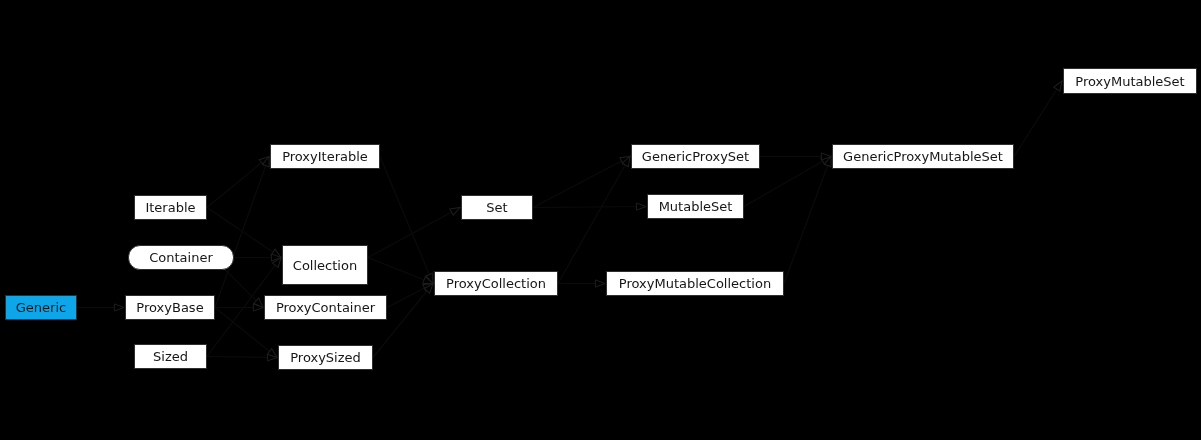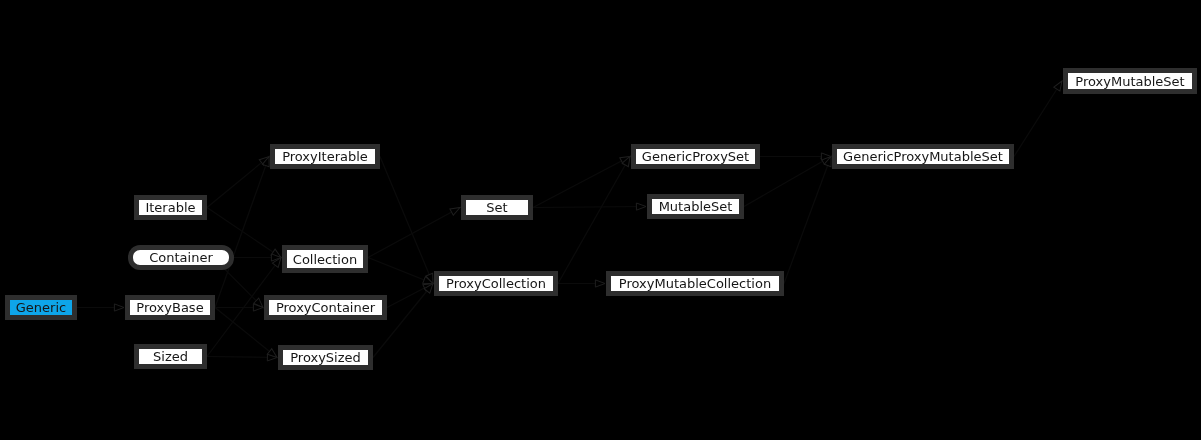--- a/index.html
+++ b/index.html
@@ -20,21 +20,21 @@
     left: 0;
     top: 0;
     width: 1201px;
     height: 440px;
     pointer-events: none;
   }
   .node {
     position: absolute;
     box-sizing: border-box;
     background: #ffffff;
-    border: 5px solid #701a75;
+    border: 1px solid #701a75;
     color: #161616;
     display: flex;
     align-items: center;
     justify-content: center;
     font-size: 13px;
     line-height: 1;
     white-space: nowrap;
     cursor: pointer;
   }
   .node span {
@@ -88,21 +88,21 @@
       </div>
       <div class="node" style="left: 125px; top: 295px; width: 90px; height: 25px; background: rgb(255, 255, 255); border-color: rgb(46, 46, 46); color: rgb(22, 22, 22);">
         <span>ProxyBase</span>
       </div>
       <div class="node" style="left: 134px; top: 344px; width: 73px; height: 25px; background: rgb(255, 255, 255); border-color: rgb(46, 46, 46); color: rgb(22, 22, 22);">
         <span>Sized</span>
       </div>
       <div class="node" style="left: 270px; top: 144px; width: 110px; height: 25px; background: rgb(255, 255, 255); border-color: rgb(46, 46, 46); color: rgb(22, 22, 22);">
         <span>ProxyIterable</span>
       </div>
-      <div class="node" style="left: 282px; top: 245px; width: 86px; height: 28px; background: rgb(255, 255, 255); border-color: rgb(46, 46, 46); color: rgb(22, 22, 22);">
+      <div class="node" style="left: 282px; top: 245px; width: 86px; height: 40px; background: rgb(255, 255, 255); border-color: rgb(46, 46, 46); color: rgb(22, 22, 22);">
         <span>Collection</span>
       </div>
       <div class="node" style="left: 264px; top: 295px; width: 123px; height: 25px; background: rgb(255, 255, 255); border-color: rgb(46, 46, 46); color: rgb(22, 22, 22);">
         <span>ProxyContainer</span>
       </div>
       <div class="node" style="left: 278px; top: 345px; width: 95px; height: 25px; background: rgb(255, 255, 255); border-color: rgb(46, 46, 46); color: rgb(22, 22, 22);">
         <span>ProxySized</span>
       </div>
       <div class="node" style="left: 461px; top: 195px; width: 72px; height: 25px; background: rgb(255, 255, 255); border-color: rgb(46, 46, 46); color: rgb(22, 22, 22); align-items: center;">
         <span>Set</span>

